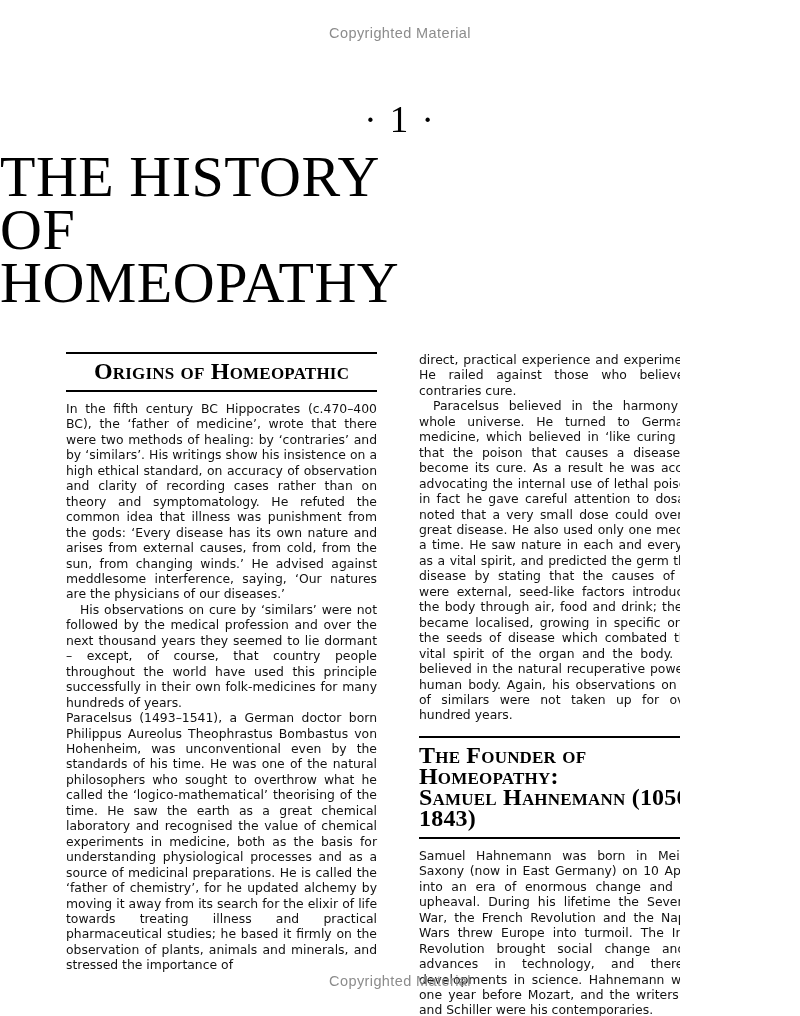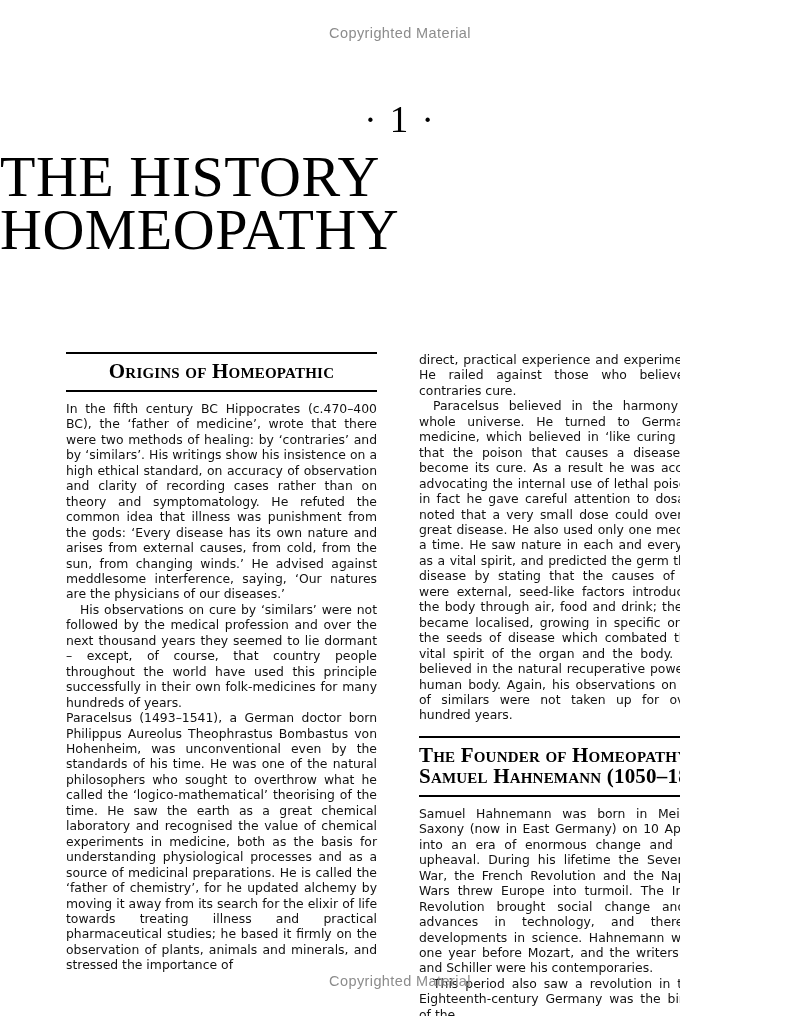--- a/index.html
+++ b/index.html
@@ -81,21 +81,21 @@
 
   
   .rule {
     height: 2px;
     background: #000;
     width: 100%;
   }
   .section-head {
     font-family: "Liberation Serif", "DejaVu Serif", serif;
     font-weight: bold;
-    font-size: 21px;
+    font-size: 24px;
     line-height: 21px;
     letter-spacing: 0.2px;
     font-variant: small-caps;
     text-transform: none;
     padding: 7px 0 8px 0;
   }
   .section-head.center { text-align: center; }
   .section-head.left   { text-align: left; }
   .section-head .hline { display: block; }
 
@@ -125,20 +125,21 @@
 <body>
 
 <div class="page">
 
   <div class="watermark watermark-top">Copyrighted Material</div>
 
   <div class="chapter-number">· 1 ·</div>
 
   <div class="chapter-title">
     <span class="tline">THE HISTORY</span>
+    <span class="tline">OF</span>
     <span class="tline">HOMEOPATHY</span>
   </div>
 
   <div class="columns">
 
     <div class="col col-left">
 
       <div class="rule"></div>
 
       <div class="section-head center">

